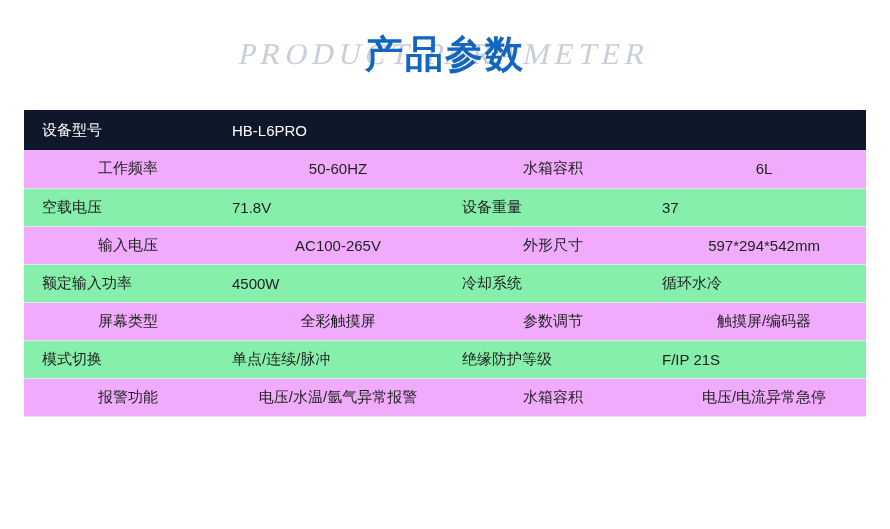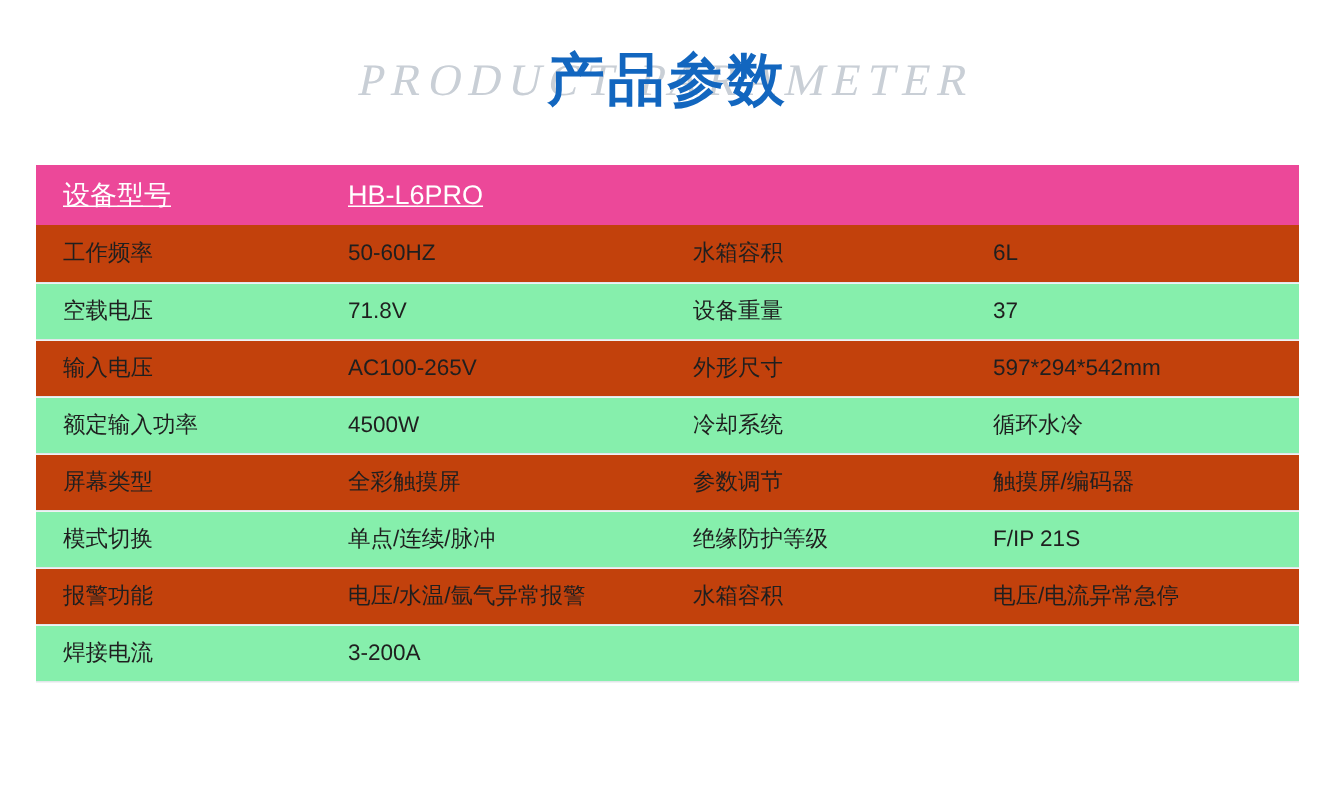--- a/index.html
+++ b/index.html
@@ -72,29 +72,29 @@
     white-space: nowrap;
     overflow: hidden;
     text-overflow: ellipsis;
   }
   .spec-table col.c1 { width: 190px; }
   .spec-table col.c2 { width: 230px; }
   .spec-table col.c3 { width: 200px; }
   .spec-table col.c4 { width: 222px; }
 
   .header-row td {
-    background: #ec4899;
+    background: #0f172a;
     color: #ffffff;
-    font-size: 18px;
+    font-size: 15px;
     border-bottom: none;
     height: 40px;
-    text-decoration: underline;
   }
   .row-alt td {
-    background: #c2410c;
+    background: #f0abfc;
+    text-align: center;
   }
   .row-plain td {
     background: #86efac;
   }
   .label-cell {
     color: #111111;
   }
   .value-cell {
     color: #2b2b2b;
   }
@@ -167,22 +167,16 @@
         <td class="value-cell">F/IP 21S</td>
       </tr>
 
       <tr class="row-alt">
         <td class="label-cell">报警功能</td>
         <td class="value-cell">电压/水温/氩气异常报警</td>
         <td class="label-cell">水箱容积</td>
         <td class="value-cell">电压/电流异常急停</td>
       </tr>
 
-      <tr class="row-plain">
-        <td class="label-cell">焊接电流</td>
-        <td class="value-cell">3-200A</td>
-        <td class="empty-cell"></td>
-        <td class="empty-cell"></td>
-      </tr>
     </tbody>
   </table>
 
 </div>
 
 </body></html>

